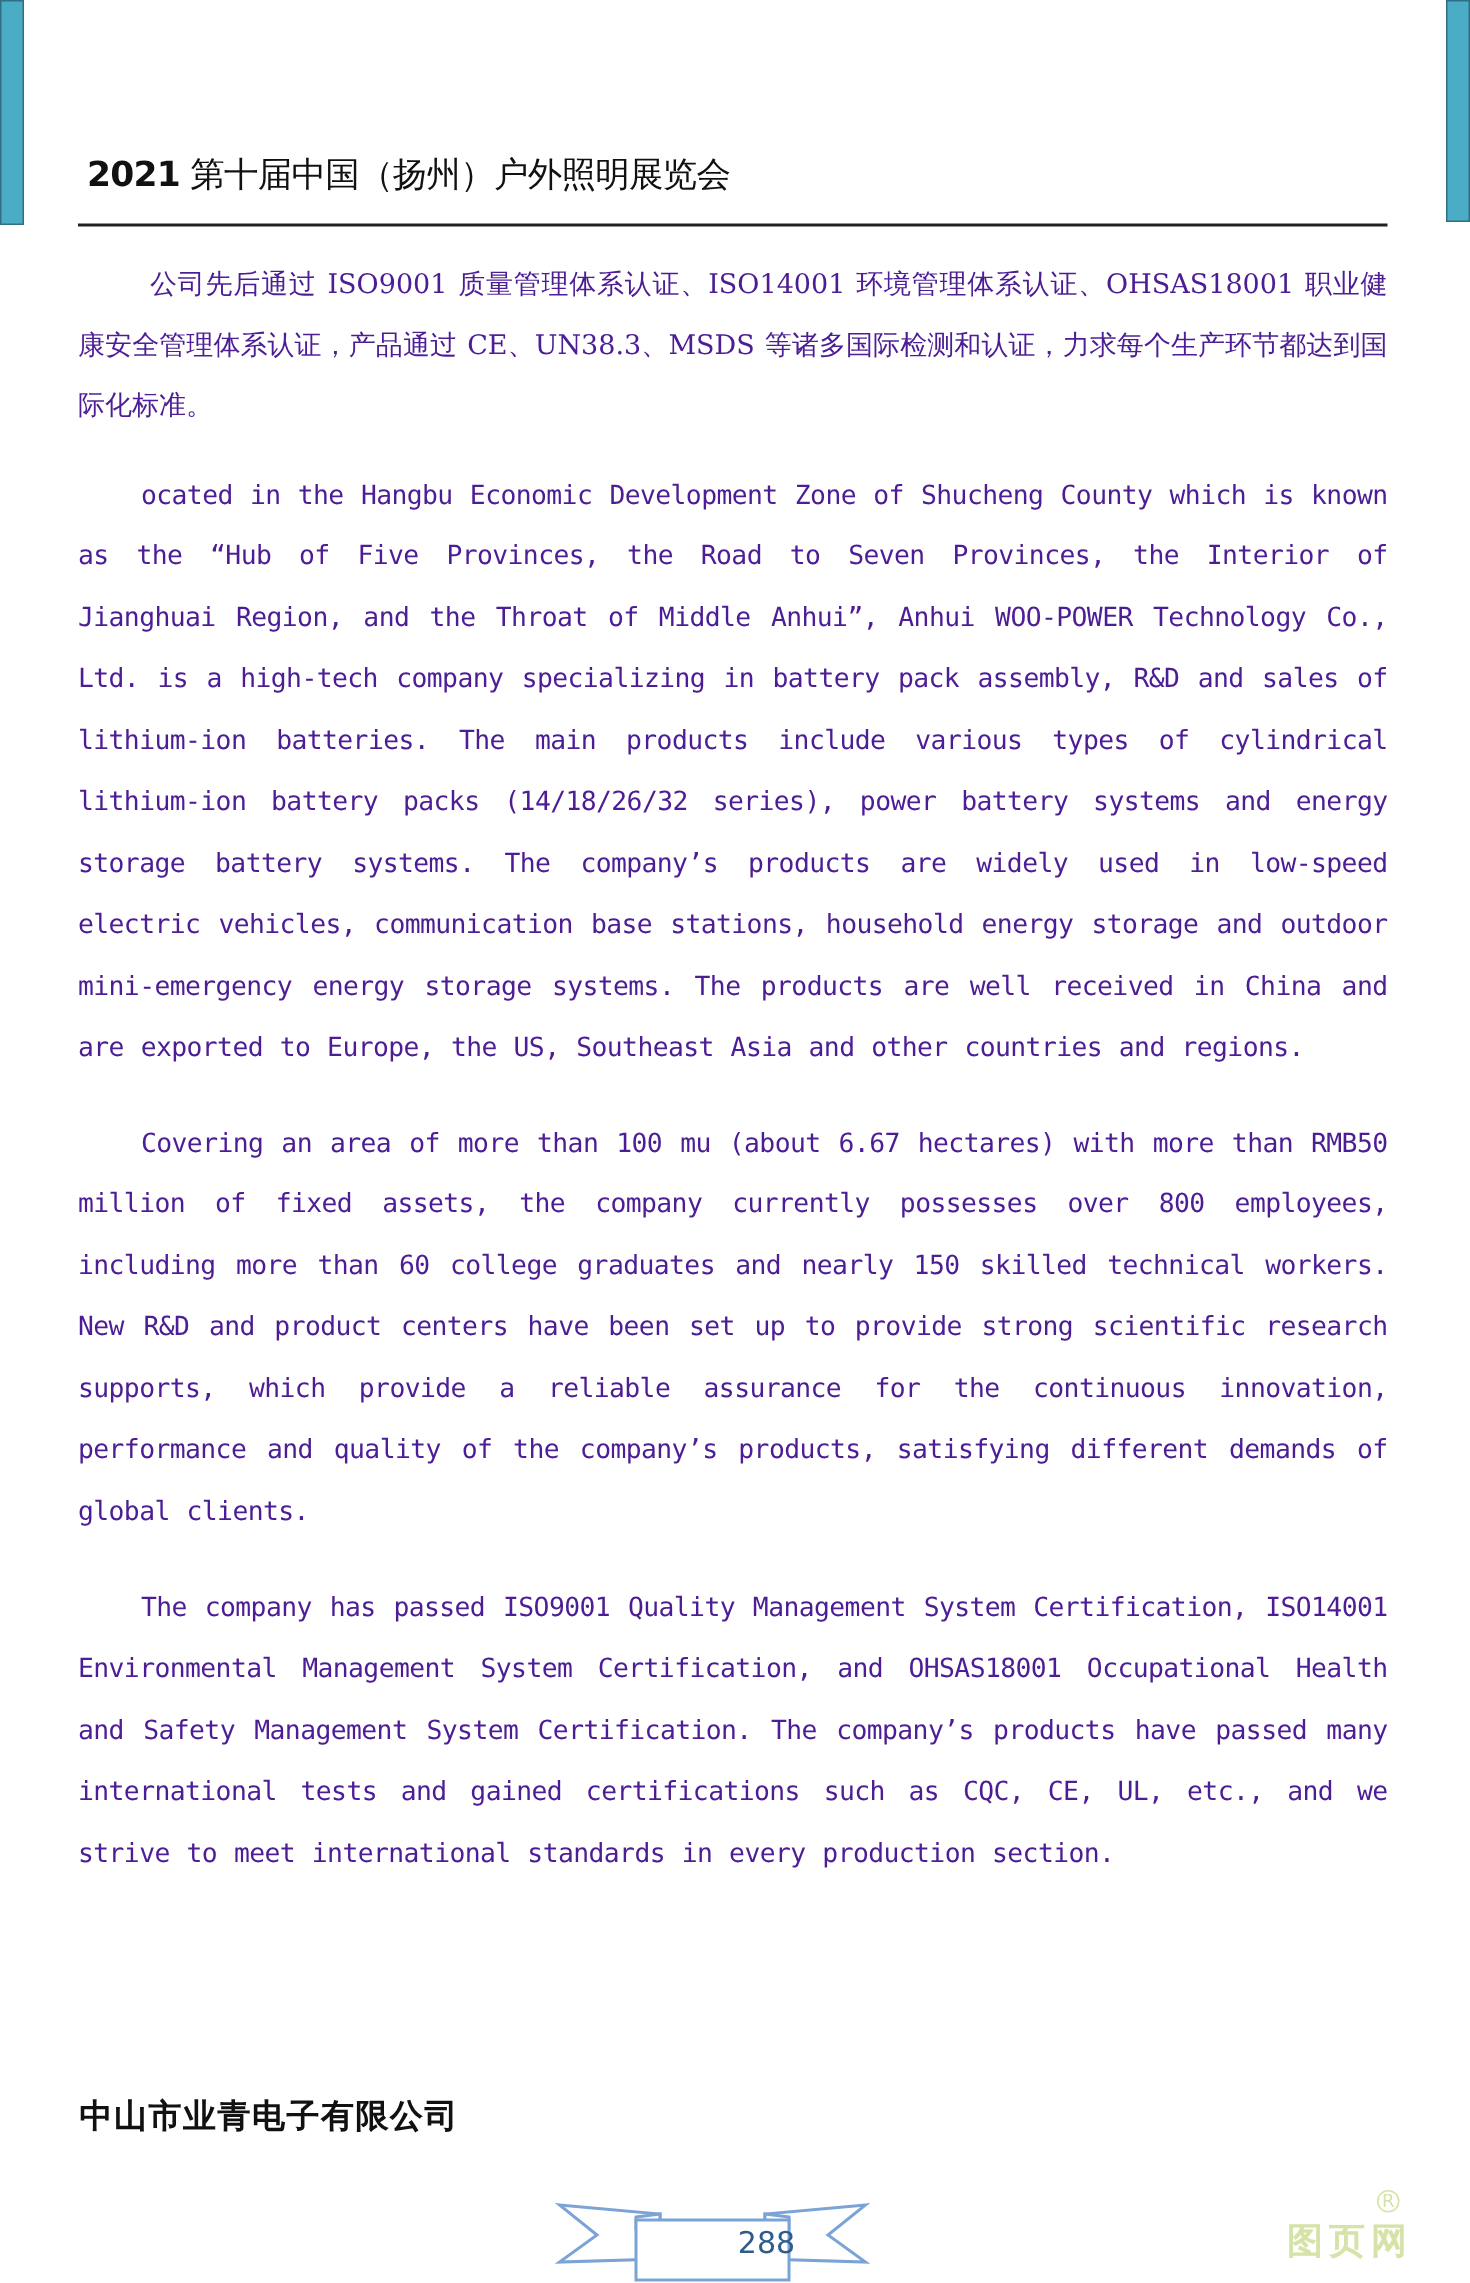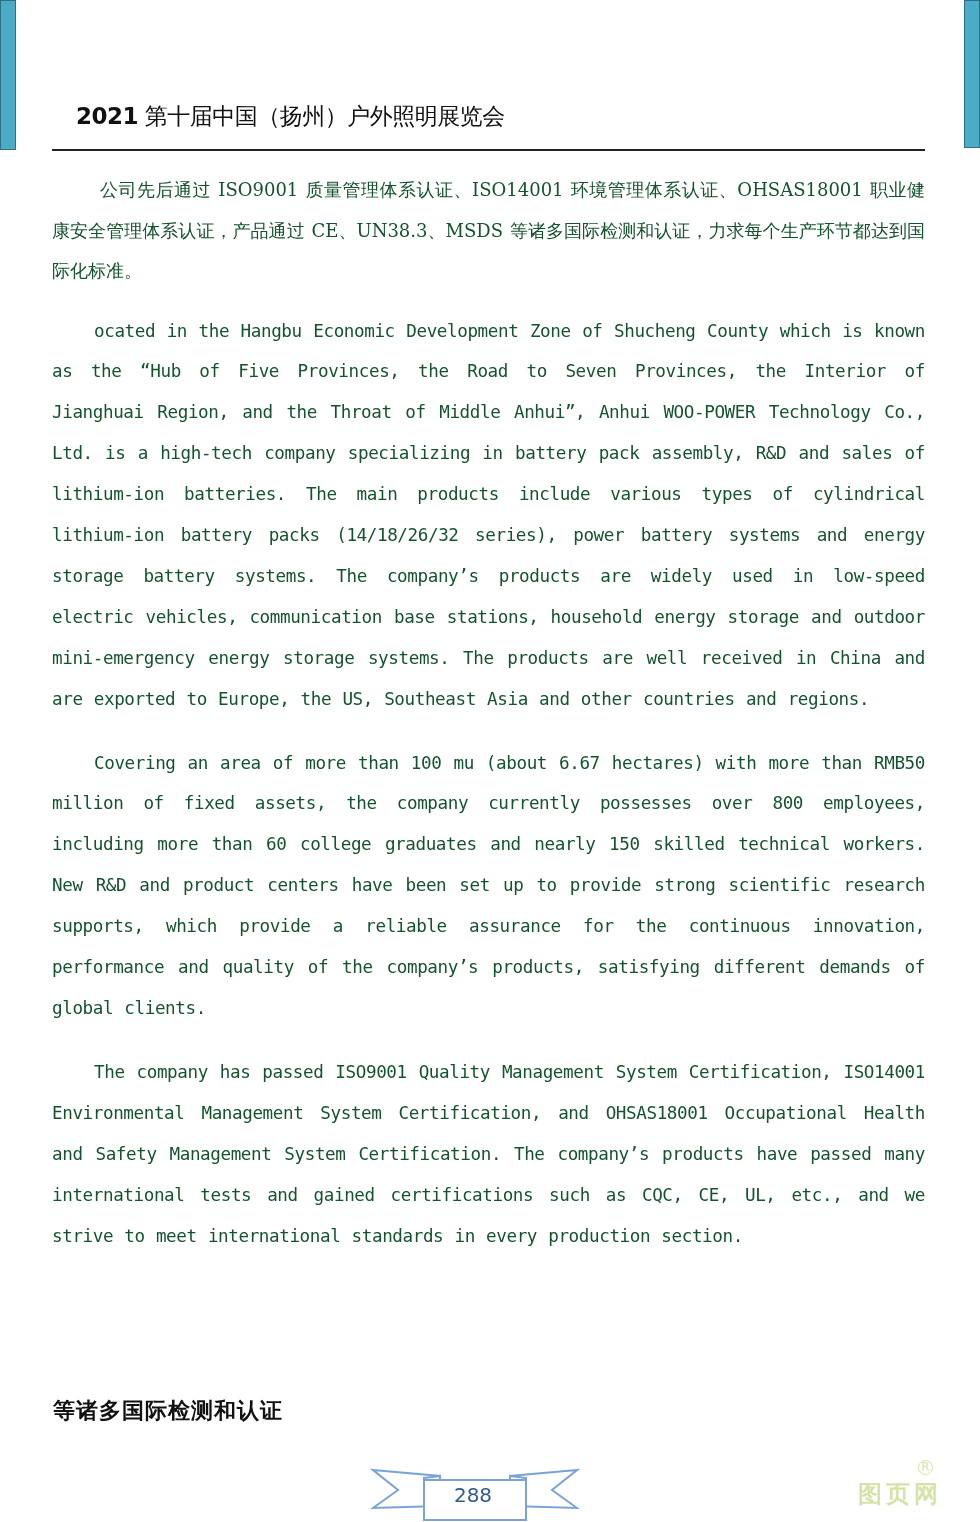--- a/index.html
+++ b/index.html
@@ -12,37 +12,37 @@
       position: absolute; top: 0; width: 16px; height: 148px;
       background: #4BACC6; border: 1px solid #2F6E85; box-sizing: border-box;
     }
     .side-bar.left { left: 0; height: 150px; }
     .side-bar.right { right: 0; }
 
     .header {
       position: absolute; left: 58px; right: 86px; top: 98px; height: 36px;
       display: flex; justify-content: space-between; align-items: center;
       font-family: "DejaVu Sans", "Liberation Sans", sans-serif;
-      font-size: 23px; color: #111; margin-left: 18px;
+      font-size: 23px; color: #111;
     }
     .header .left-title { font-weight: normal; letter-spacing: -0.5px; }
     .header .left-title b { font-weight: bold; }
     .header .right-title { letter-spacing: -0.3px; }
     .rule {
       position: absolute; left: 52px; width: 873px; top: 149px; height: 2px;
       background: #222;
     }
 
     .content {
       position: absolute; left: 52px; width: 873px; top: 170px;
     }
     .para {
       margin: 0; text-align: justify; text-align-last: left;
       font-family: "DejaVu Sans Mono", "Liberation Mono", monospace;
-      font-size: 17.6px; line-height: 40.9px; color: #14532d;
+      font-size: 17.6px; line-height: 40.9px; color: #4c1d95;
       text-indent: 42px; letter-spacing: -0.4px; word-spacing: 1px;
     }
     .para.zh {
       font-family: "DejaVu Serif", "Liberation Serif", serif;
       font-size: 18px; line-height: 40.5px; letter-spacing: 0;
       text-indent: 48px;
     }
     .p1 { margin-top: 0; }
     .p2 { margin-top: 19px; }
     .p3 { margin-top: 23px; }
@@ -53,21 +53,21 @@
       font-family: "DejaVu Sans", "Liberation Sans", sans-serif;
       font-weight: bold; font-size: 22px; color: #111; letter-spacing: 1px;
     }
 
     .page-ribbon {
       position: absolute; left: 370px; top: 1466px; width: 210px; height: 56px;
     }
     .page-num {
       position: absolute; left: 424px; top: 1483px; width: 98px; text-align: center;
       font-family: "DejaVu Sans", "Liberation Sans", sans-serif;
-      font-size: 20px; color: #2F5C8A;
+      font-size: 20px; color: #2F5C8A; padding-left: 38px;
     }
 
     .watermark {
       position: absolute; left: 858px; top: 1478px;
       font-family: "DejaVu Sans", "Liberation Sans", sans-serif;
       font-weight: bold; font-size: 24px; color: #D6E3A8; letter-spacing: 4px;
     }
     .watermark-reg {
       position: absolute; left: 918px; top: 1460px;
       font-family: "DejaVu Sans", "Liberation Sans", sans-serif;
@@ -87,21 +87,21 @@
 </div>
 <div class="rule"></div>
 
 <div class="content">
   <p class="para zh p1">公司先后通过 ISO9001 质量管理体系认证、ISO14001 环境管理体系认证、OHSAS18001 职业健康安全管理体系认证，产品通过 CE、UN38.3、MSDS 等诸多国际检测和认证，力求每个生产环节都达到国际化标准。</p>
   <p class="para p2">ocated in the Hangbu Economic Development Zone of Shucheng County which is known as the “Hub of Five Provinces, the Road to Seven Provinces, the Interior of Jianghuai Region, and the Throat of Middle Anhui”, Anhui WOO-POWER Technology Co., Ltd. is a high-tech company specializing in battery pack assembly, R&amp;D and sales of lithium-ion batteries. The main products include various types of cylindrical lithium-ion battery packs (14/18/26/32 series), power battery systems and energy storage battery systems. The company’s products are widely used in low-speed electric vehicles, communication base stations, household energy storage and outdoor mini-emergency energy storage systems. The products are well received in China and are exported to Europe, the US, Southeast Asia and other countries and regions.</p>
   <p class="para p3">Covering an area of more than 100 mu (about 6.67 hectares) with more than RMB50 million of fixed assets, the company currently possesses over 800 employees, including more than 60 college graduates and nearly 150 skilled technical workers. New R&amp;D and product centers have been set up to provide strong scientific research supports, which provide a reliable assurance for the continuous innovation, performance and quality of the company’s products, satisfying different demands of global clients.</p>
   <p class="para p4">The company has passed ISO9001 Quality Management System Certification, ISO14001 Environmental Management System Certification, and OHSAS18001 Occupational Health and Safety Management System Certification. The company’s products have passed many international tests and gained certifications such as CQC, CE, UL, etc., and we strive to meet international standards in every production section.</p>
 </div>
 
-<div class="company">等诸多国际检测和认证</div>
+<div class="company">中山市业青电子有限公司</div>
 
 <svg class="page-ribbon" viewBox="0 0 210 56" xmlns="http://www.w3.org/2000/svg">
   <g fill="#ffffff" stroke="#7BA3D6" stroke-width="2" stroke-linejoin="miter">
     <polygon points="3,4 70,10 70,40 3,42 28,24"></polygon>
     <polygon points="207,4 140,10 140,40 207,42 182,24"></polygon>
     <polygon points="54,12 70,10 70,20 54,20"></polygon>
     <polygon points="156,12 140,10 140,20 156,20"></polygon>
     <rect x="54" y="14" width="102" height="40"></rect>
   </g>
 </svg>

